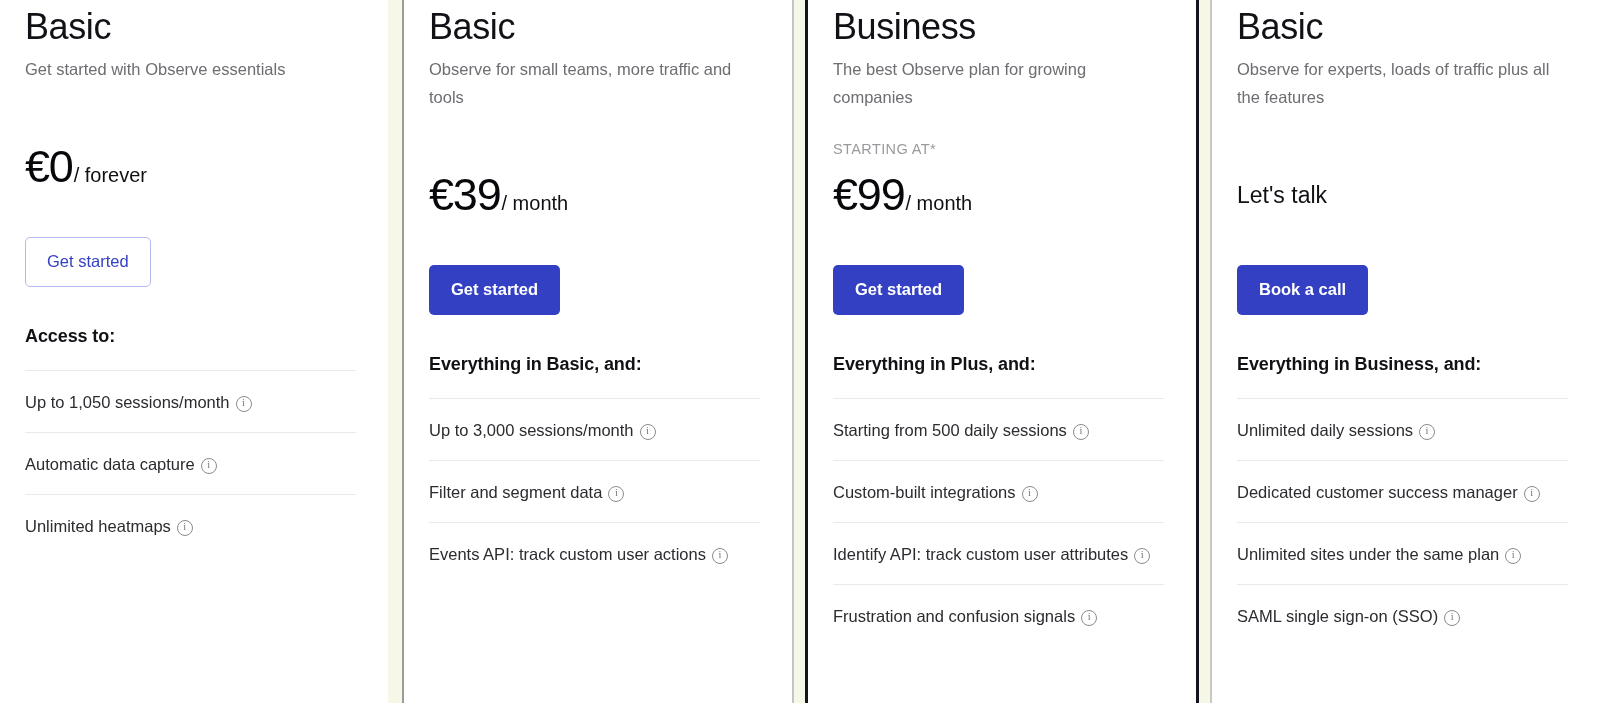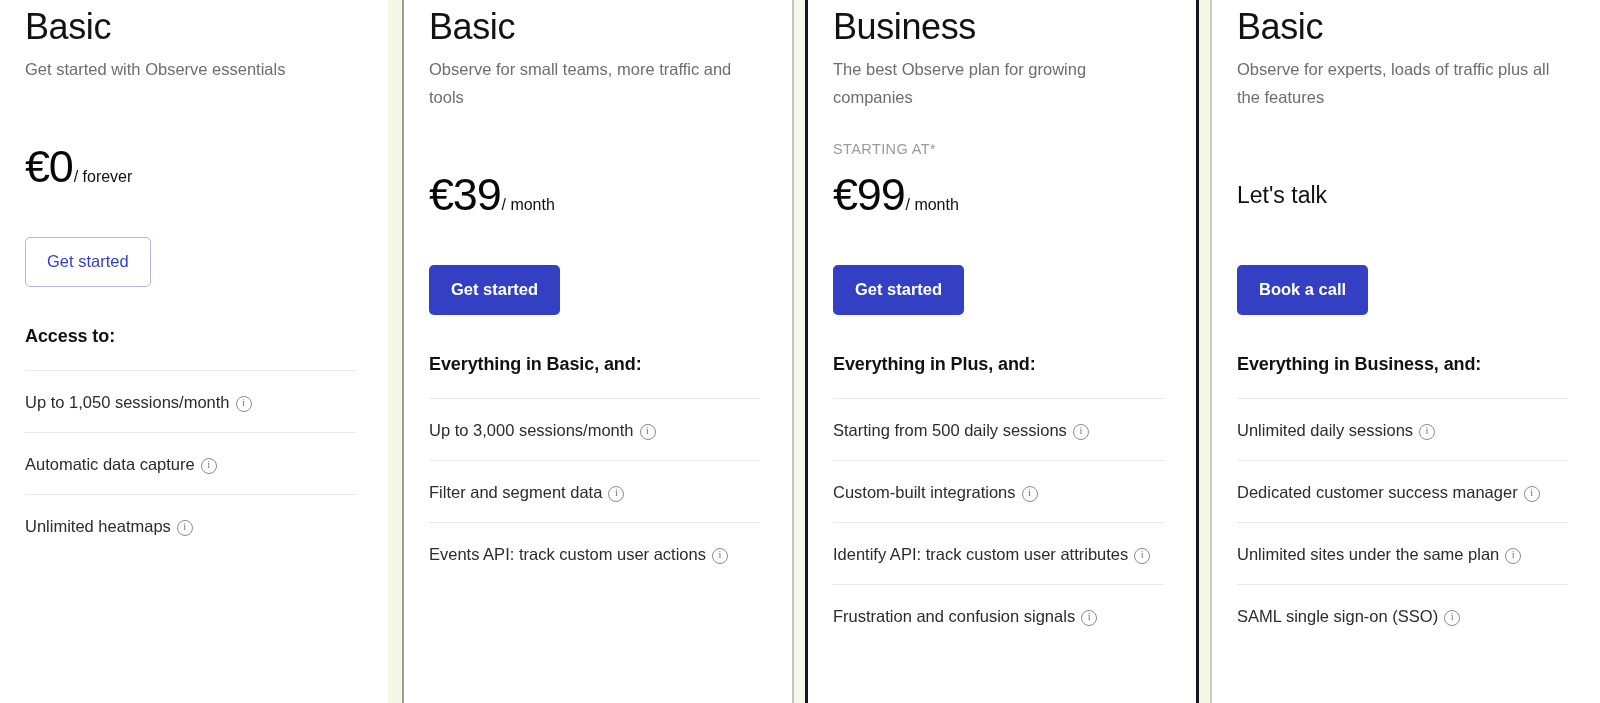--- a/index.html
+++ b/index.html
@@ -125,21 +125,21 @@
     white-space: nowrap;
   }
   .price-amount {
     font-size: 45px;
     line-height: 54px;
     font-weight: 400;
     letter-spacing: -1.2px;
     color: #08080c;
   }
   .price-period {
-    font-size: 16px;
+    font-size: 20px;
     line-height: 26px;
     color: #101014;
     margin-left: 1px;
     font-weight: 400;
     text-align: right;
   }
   .price-talk {
     font-size: 23px;
     line-height: 54px;
     color: #111116;

